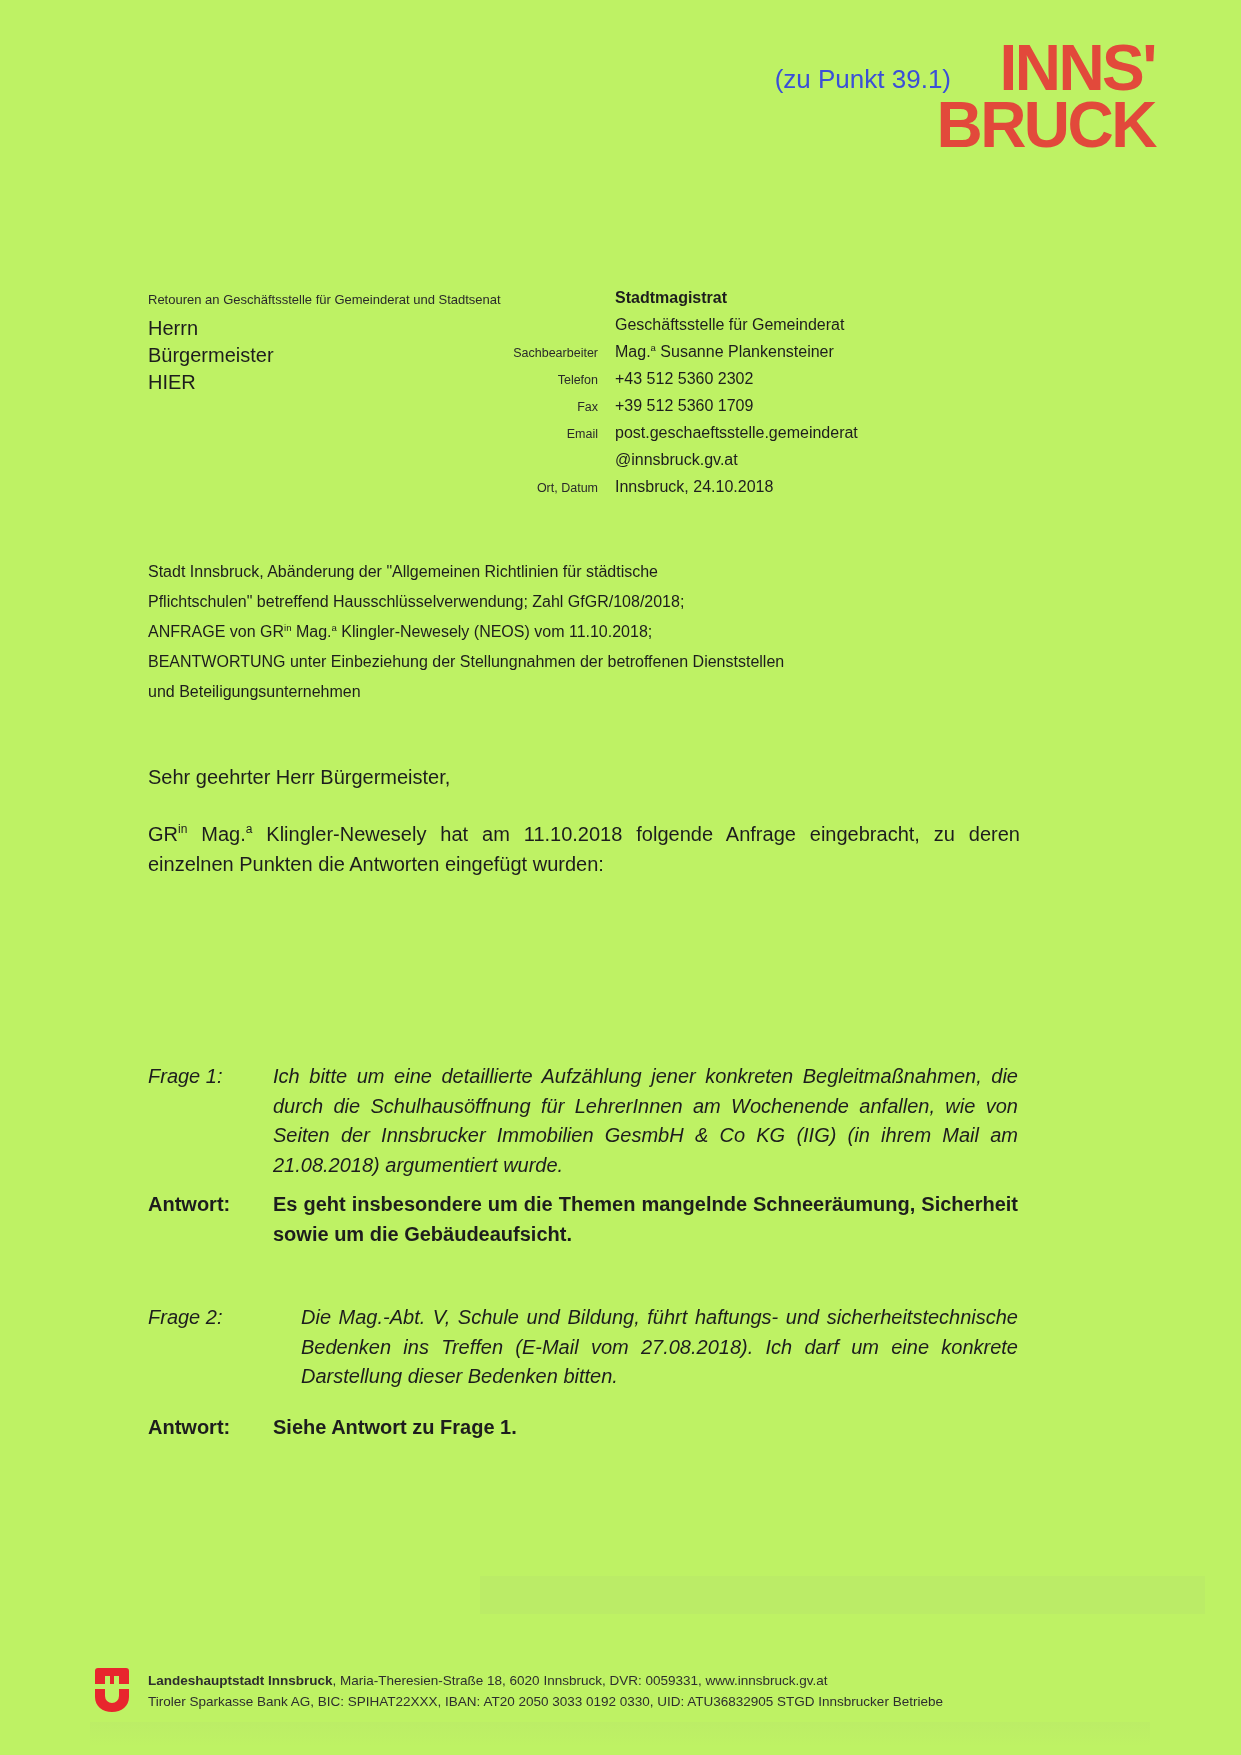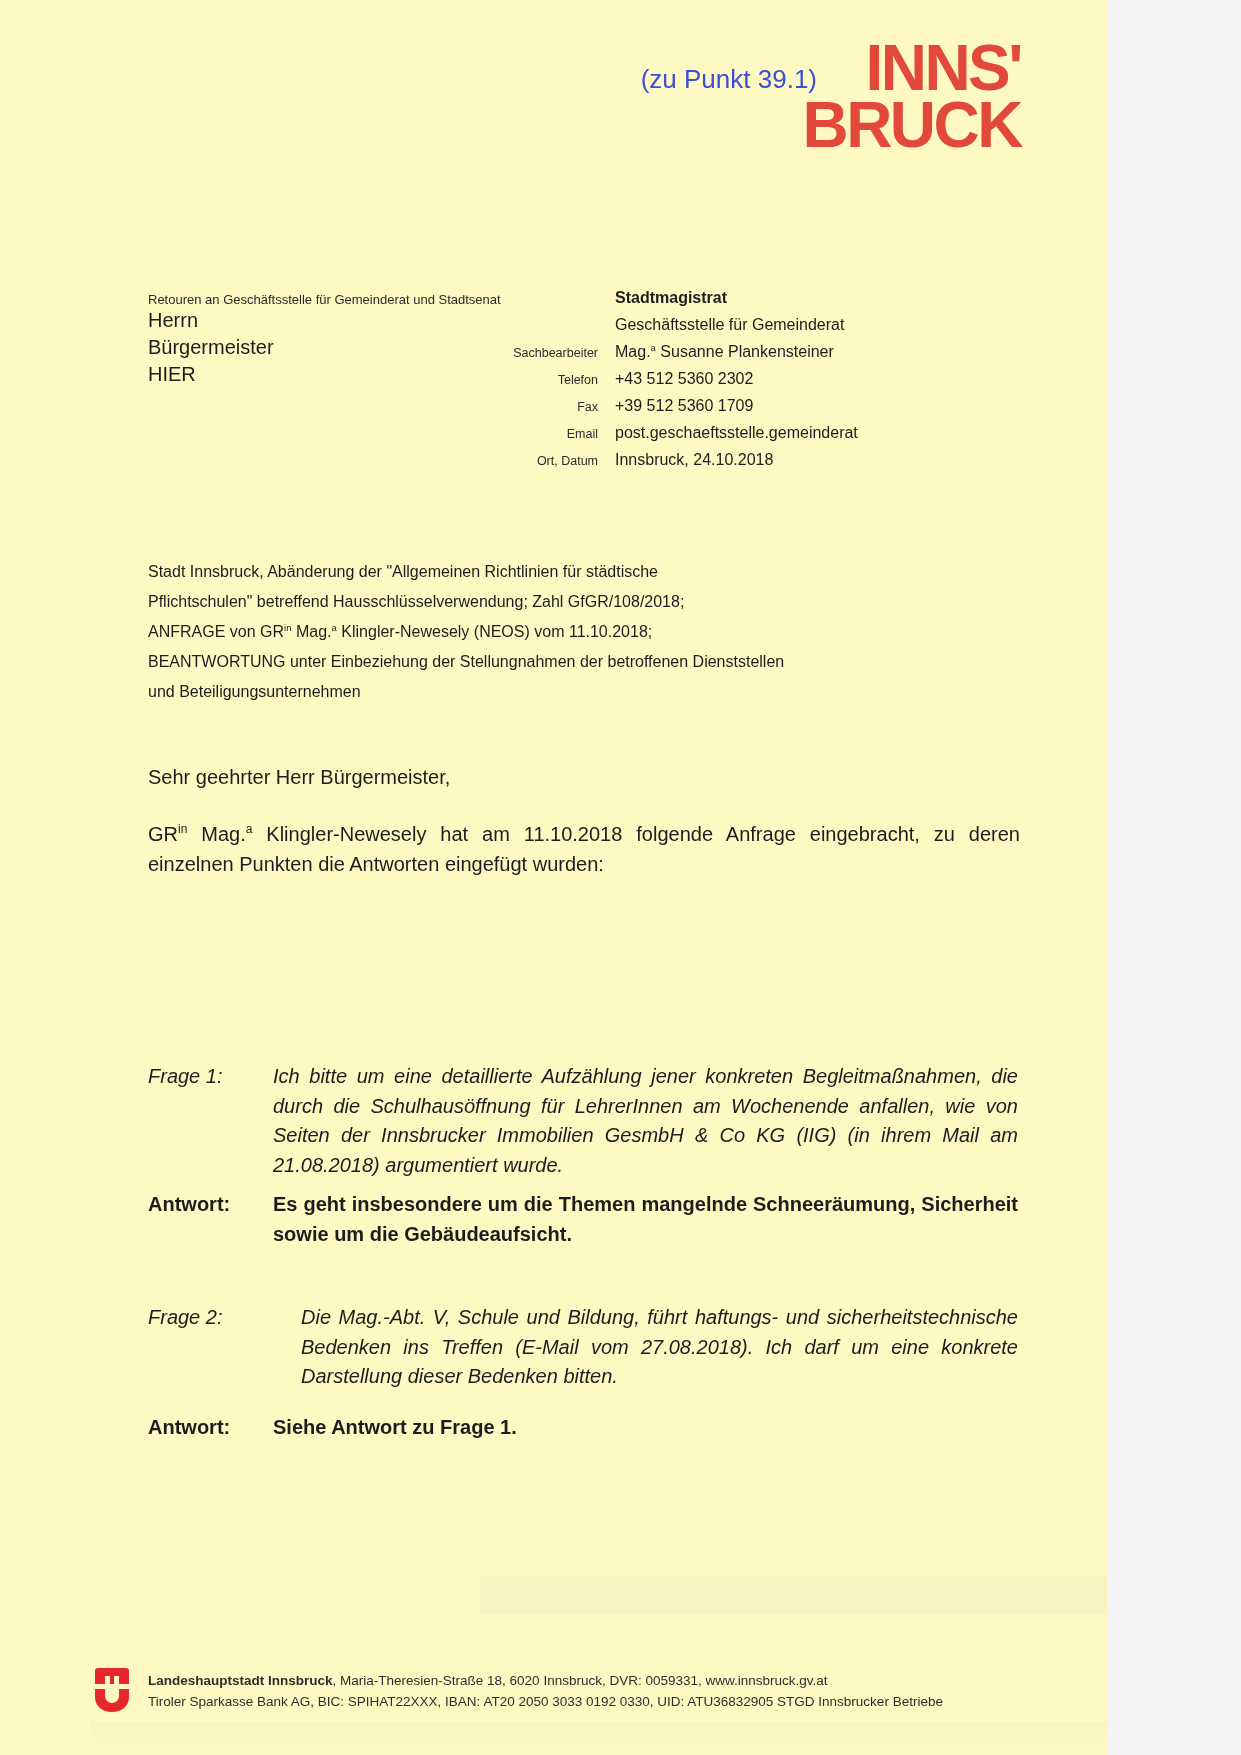--- a/index.html
+++ b/index.html
@@ -4,42 +4,42 @@
 <style>
   html, body { margin: 0; padding: 0; }
   body {
     width: 1241px; height: 1755px;
     background: #f4f4f4;
     font-family: "Liberation Sans", sans-serif;
     color: #1d1d1d;
   }
   .page {
     position: relative;
-    width: 1107px; height: 1755px;
-    background: #fef9c3;
+    width: 1241px; height: 1755px;
+    background: #bef264;
     overflow: hidden;
   }
 
   
   .annotation {
     position: absolute; top: 64px; right: 290px;
     font-size: 26px; color: #3b4fd8; white-space: nowrap;
   }
   .logo {
     position: absolute; top: 40px; right: 86px;
     text-align: right;
     color: #e2493b;
     font-weight: bold;
     font-size: 64px; line-height: 57px;
     letter-spacing: -2.5px;
   }
 
   
   .recipient { position: absolute; left: 148px; top: 292px; }
-  .return-note { font-size: 13px; color: #2a2a2a; margin-bottom: 0; }
+  .return-note { font-size: 13px; color: #2a2a2a; margin-bottom: 8px; }
   .recipient-line { font-size: 20px; line-height: 27px; }
 
   
   .sender { position: absolute; left: 505px; top: 289px; width: 520px; }
   .sender-row { display: flex; align-items: baseline; height: 27px; }
   .sender-label { width: 93px; flex: none; text-align: right; font-size: 12.5px; color: #2a2a2a; }
   .sender-value { padding-left: 17px; font-size: 16px; white-space: nowrap; }
   .bold { font-weight: bold; }
 
   
@@ -116,20 +116,24 @@
     </div>
     <div class="sender-row">
       <span class="sender-label">Fax</span>
       <span class="sender-value">+39 512 5360 1709</span>
     </div>
     <div class="sender-row">
       <span class="sender-label">Email</span>
       <span class="sender-value">post.geschaeftsstelle.gemeinderat</span>
     </div>
     <div class="sender-row">
+      <span class="sender-label"></span>
+      <span class="sender-value">@innsbruck.gv.at</span>
+    </div>
+    <div class="sender-row">
       <span class="sender-label">Ort, Datum</span>
       <span class="sender-value">Innsbruck, 24.10.2018</span>
     </div>
   </div>
 
   <div class="subject">
     <div>Stadt Innsbruck, Abänderung der "Allgemeinen Richtlinien für städtische</div>
     <div>Pflichtschulen" betreffend Hausschlüsselverwendung; Zahl GfGR/108/2018;</div>
     <div><span>ANFRAGE von GR</span><sup>in</sup><span> Mag.</span><sup>a</sup><span> Klingler-Newesely (NEOS) vom 11.10.2018;</span></div>
     <div>BEANTWORTUNG unter Einbeziehung der Stellungnahmen der betroffenen Dienststellen</div>

